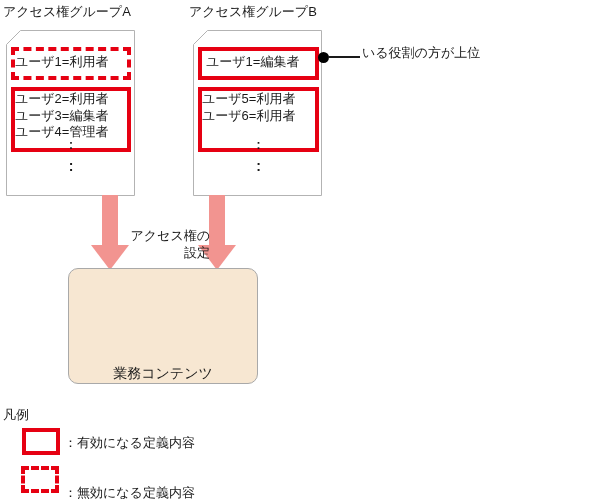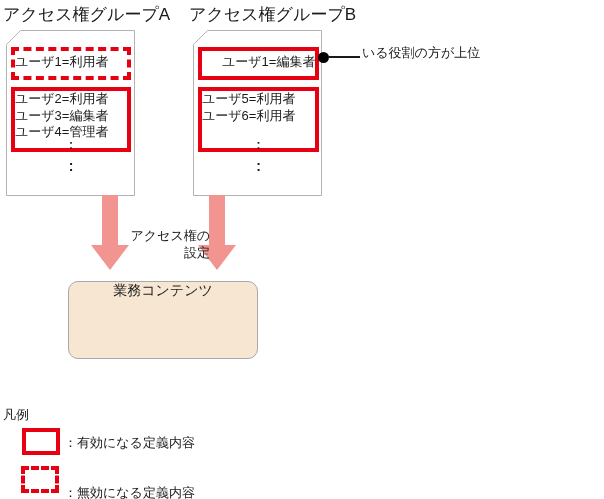--- a/index.html
+++ b/index.html
@@ -11,21 +11,21 @@
   }
   .canvas {
     position: relative;
     width: 604px;
     height: 499px;
     background: #ffffff;
     overflow: hidden;
   }
   .abs { position: absolute; }
   .grp-title {
-    font-size: 17px;
+    font-size: 13px;
     white-space: nowrap;
   }
   .doc-svg { display: block; }
   .redbox {
     box-sizing: border-box;
     border: 4px solid #e60012;
     background: transparent;
   }
   .redbox.dashed { border-style: dashed; border-width: 4px; }
   .entry-line {
@@ -55,28 +55,27 @@
   .arrow-label {
     width: 90px;
     text-align: right;
     font-size: 13px;
     line-height: 17px;
     white-space: nowrap;
   }
   .content-box {
     box-sizing: border-box;
     width: 190px;
-    height: 78px;
+    height: 116px;
     background: #f7e7d2;
     border: 1px solid #a9a9a9;
     border-radius: 10px;
     display: flex;
-    align-items: flex-start;
+    align-items: flex-end;
     justify-content: center;
-    margin-top: 13px;
   }
   .content-label { font-size: 14px; white-space: nowrap; }
   .leader-line {
     height: 0;
     border-top: 2px solid #1a1a1a;
   }
   .bullet {
     width: 11px;
     height: 11px;
     background: #000000;
@@ -119,21 +118,21 @@
   <div class="abs dots" style="left:11px; top:140px; width:120px;">:</div>
   <div class="abs dots" style="left:11px; top:160px; width:120px; font-size:14px; line-height:12px;">:</div>
 
   <div class="abs grp-title" style="left:189px; top:3px;">アクセス権グループB</div>
 
   <svg class="abs doc-svg" style="left:193px; top:30px;" width="129" height="166">
     <polygon points="14.5,0.5 128.5,0.5 128.5,165.5 0.5,165.5 0.5,14.5" fill="#ffffff" stroke="#b3b3b3" stroke-width="1"></polygon>
   </svg>
 
   <div class="abs redbox" style="left:198px; top:47px; width:121px; height:33px;"></div>
-  <div class="abs entry-line" style="left:202px; top:55px;padding-left:20px;">ユーザ1=編集者</div>
+  <div class="abs entry-line" style="left:186px; top:55px;padding-left:20px;">ユーザ1=編集者</div>
 
   <div class="abs redbox" style="left:198px; top:87px; width:121px; height:65px;"></div>
   <div class="abs entry-line" style="left:202px; top:92px;">ユーザ5=利用者</div>
   <div class="abs entry-line" style="left:202px; top:109px;">ユーザ6=利用者</div>
   <div class="abs dots" style="left:198px; top:140px; width:121px;">:</div>
   <div class="abs dots" style="left:198px; top:160px; width:121px; font-size:14px; line-height:12px;">:</div>
 
   <div class="abs bullet" style="left:318px; top:52px;"></div>
   <div class="abs leader-line" style="left:328px; top:56px; width:32px;"></div>
   <div class="abs annotation" style="left:362px; top:44px;">

